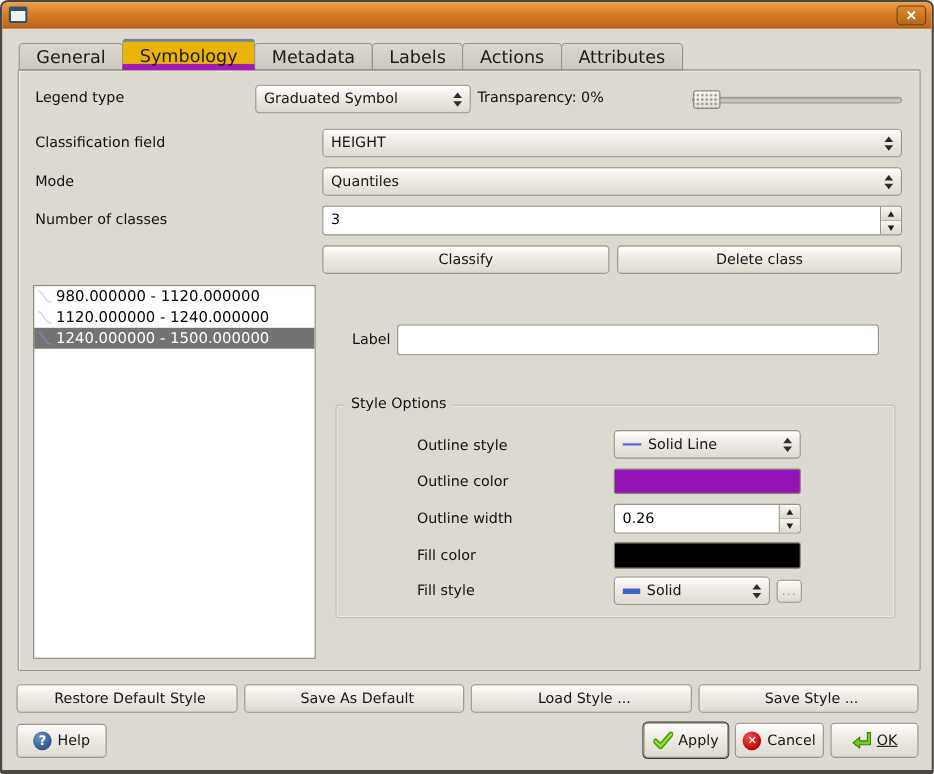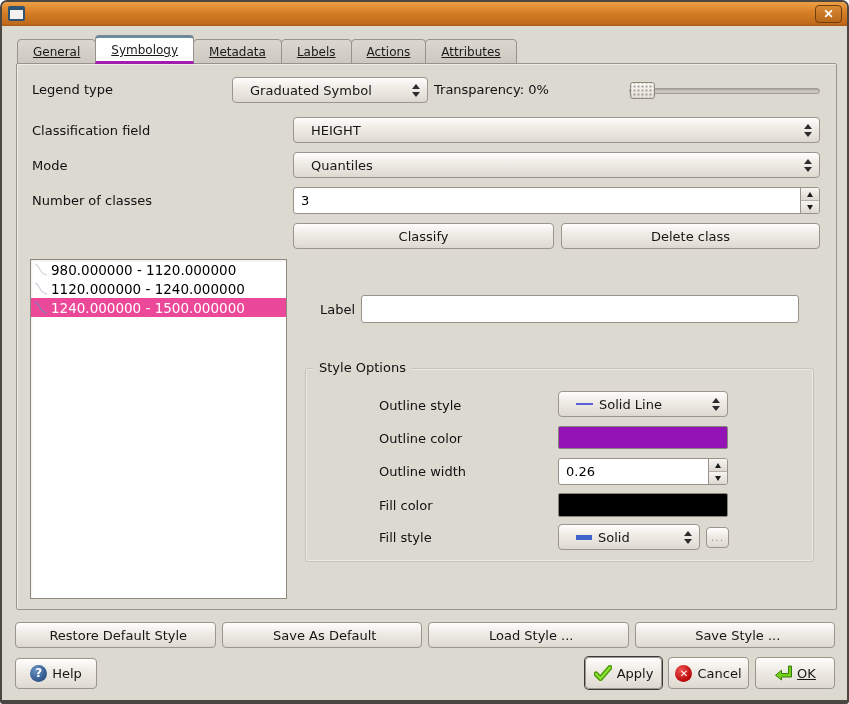--- a/index.html
+++ b/index.html
@@ -15,33 +15,33 @@
     background:#f4f2ee;border:2px solid #2f5373;border-top-width:4px;border-radius:2px;}
   .title{flex:1;text-align:center;color:#ffffff;font-weight:bold;font-size:13px;
     text-shadow:0 1px 1px rgba(70,35,0,.75);}
   .close-btn{position:absolute;right:5px;top:3px;width:27px;height:18px;box-sizing:border-box;
     border:1px solid #6e3d10;border-radius:4px;background:linear-gradient(#da8b34,#b96716);
     color:#fff;font-weight:bold;font-size:12px;line-height:15px;text-align:center;padding:0;cursor:pointer;}
   
   .tabs{position:absolute;left:16px;top:33px;display:flex;align-items:flex-end;height:29px;z-index:3;}
   .tab{height:25px;line-height:24px;padding:0 15px;box-sizing:border-box;
     background:linear-gradient(#dbd7cf,#cdc9c1);border:1px solid #97928a;margin-left:-1px;
-    border-radius:4px 4px 0 0;font-size:12px;color:#1a1a1a;cursor:pointer;white-space:nowrap;text-decoration:underline;}
-  .tab.active{height:29px;line-height:25px;background:#ffffff;border-top:3px solid #6d8a9c;
-    border-bottom:3px solid #a21caf;position:relative;z-index:4;}
+    border-radius:4px 4px 0 0;font-size:16px;color:#1a1a1a;cursor:pointer;white-space:nowrap;}
+  .tab.active{height:29px;line-height:25px;background:#eab308;border-top:3px solid #6d8a9c;
+    border-bottom:6px solid #a21caf;position:relative;z-index:4;}
   .frame{position:absolute;left:14px;top:61px;width:821px;height:547px;box-sizing:border-box;
     border:1px solid #9b968c;border-radius:2px;box-shadow:inset 1px 1px 0 #efede8;}
   
   .lbl{position:absolute;font-size:13px;color:#101010;white-space:nowrap;}
   .ctrl{position:absolute;box-sizing:border-box;border:1px solid #9b958b;border-radius:4px;
     background:linear-gradient(#fefefd,#efece6 40%,#e3dfd7 85%,#dcd8d0);
     font-size:13px;color:#161616;}
   .btn{display:flex;align-items:center;justify-content:center;cursor:pointer;font-family:inherit;}
   .combo{display:flex;align-items:center;padding:0 7px;cursor:pointer;}
-  .combo-text{flex:1;display:flex;align-items:center;white-space:nowrap;overflow:hidden;margin-left:10px;}
+  .combo-text{flex:1;display:flex;align-items:center;white-space:nowrap;overflow:hidden;}
   .arrows{display:flex;flex-direction:column;align-items:center;gap:3px;margin-left:4px;}
   .tri-up{width:0;height:0;border-left:4px solid transparent;border-right:4px solid transparent;border-bottom:5px solid #2c2c2c;}
   .tri-dn{width:0;height:0;border-left:4px solid transparent;border-right:4px solid transparent;border-top:5px solid #2c2c2c;}
   .spin{position:absolute;box-sizing:border-box;display:flex;background:#fff;
     border:1px solid #97928a;border-radius:3px;overflow:hidden;}
   .spin input{flex:1;border:none;outline:none;font-size:13px;padding:0 0 0 7px;
     font-family:inherit;background:transparent;min-width:0;color:#000;}
   .spin-btns{width:18px;display:flex;flex-direction:column;border-left:1px solid #97928a;}
   .spin-up,.spin-down{flex:1;display:flex;align-items:center;justify-content:center;
     background:linear-gradient(#f7f5f1,#ddd9d1);cursor:pointer;}
@@ -53,21 +53,21 @@
     background:#cbc7bf;border:1px solid #a29d95;border-radius:3px;box-shadow:inset 0 1px 1px rgba(0,0,0,.18);cursor:pointer;}
   .slider-handle{position:absolute;left:628px;top:80px;width:25px;height:17px;box-sizing:border-box;
     border:1px solid #8f8a80;border-radius:3px;cursor:grab;
     background-image:radial-gradient(#a59f94 1px,transparent 1.4px),linear-gradient(#fbfaf8,#e4e0d8);
     background-size:4px 4px,100% 100%;background-position:center,center;}
   
   .listbox{position:absolute;left:28px;top:257px;width:257px;height:340px;box-sizing:border-box;
     background:#fff;border:1px solid #8d897f;box-shadow:inset 1px 1px 2px rgba(0,0,0,.08);overflow:hidden;}
   .list-item{height:19px;display:flex;align-items:center;font-size:13.5px;color:#000;
     padding-left:2px;gap:2px;cursor:pointer;white-space:nowrap;text-align:center;}
-  .list-item.sel{background:#ec4899;color:#fff;}
+  .list-item.sel{background:#737373;color:#fff;}
   .curve{flex:0 0 16px;}
   
   .input{position:absolute;background:#fff;border:1px solid #97928a;border-radius:3px;
     box-sizing:border-box;font-size:13px;padding:0 6px;font-family:inherit;color:#000;}
   
   .group{position:absolute;left:303px;top:366px;width:509px;height:194px;box-sizing:border-box;
     border:1px solid #c6c2b9;border-radius:3px;box-shadow:inset 0 0 0 1px #eceae4;}
   .group-legend{position:absolute;left:311px;top:358px;background:#dcd9d1;padding:0 6px;
     font-size:13px;color:#101010;z-index:2;}
   .swatch{position:absolute;box-sizing:border-box;border:1px solid #8a857b;border-radius:2px;padding:0;cursor:pointer;}

